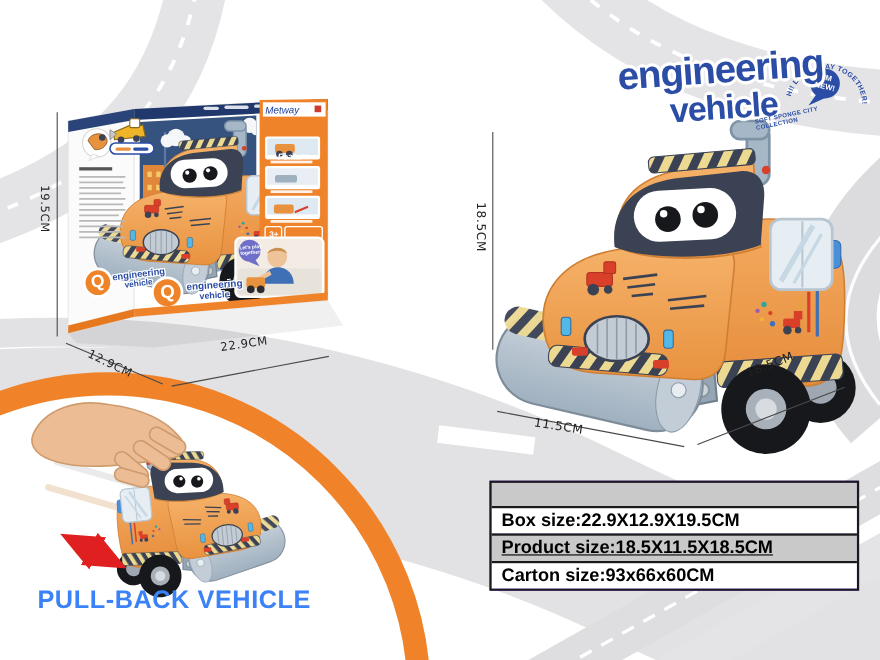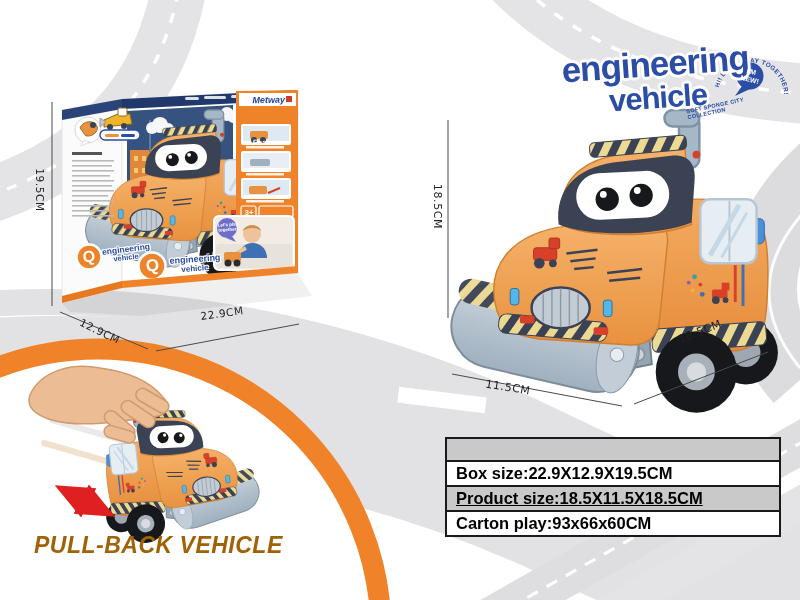--- a/index.html
+++ b/index.html
@@ -15,21 +15,21 @@
   .logo-mini{position:absolute;font-weight:bold;color:#2b4da6;text-align:center;line-height:1.0;
     text-shadow:-1px -1px 0 #fff,1px -1px 0 #fff,-1px 1px 0 #fff,1px 1px 0 #fff,0 1px 0 #fff,0 -1px 0 #fff;}
   .qletter{position:absolute;color:#fff;font-weight:bold;text-align:center;}
   .spec-table{position:absolute;left:445px;top:437px;width:332px;border:2px solid #1a1a1a;background:#6d28d9;}
   .spec-row{height:23px;border-top:2px solid #1a1a1a;display:flex;align-items:center;
     padding-left:9px;font-weight:bold;font-size:16.5px;color:#000;background:#fff;
     font-family:"Liberation Sans",sans-serif;white-space:nowrap;}
   .spec-row:first-child{border-top:none;height:21px;}
   .spec-row.shaded{background:#c9c9c9;text-decoration:underline;}
   .pullback-caption{position:absolute;left:34px;top:532px;font-size:23px;font-weight:bold;
-    font-style:italic;color:#a16207;letter-spacing:.5px;white-space:nowrap;}
+    color:#3b82f6;letter-spacing:.5px;white-space:nowrap;}
   .bubble-txt{position:absolute;color:#fff;text-align:center;font-weight:bold;}
 </style>
 </head>
 <body>
 
 <div class="canvas">
 
 <svg class="abs" width="800" height="600" viewBox="0 0 800 600" style="left:0;top:0">
   <defs>
     <linearGradient id="gOr1" x1="0" y1="0" x2="0" y2="1">
@@ -316,21 +316,21 @@
       <textPath href="#arcPath" startOffset="6%">HI! LET'S PLAY TOGETHER!</textPath>
     </text>
   </g>
 </svg>
 
 <span class="logo-big" style="left:550px;top:44px;width:210px;font-size:35px;transform:rotate(-4deg);">engineering</span>
 <span class="logo-big" style="left:578px;top:80px;width:160px;font-size:31px;transform:rotate(-4deg);">vehicle</span>
 <span class="abs" style="left:686px;top:99px;width:90px;font-size:5.5px;font-weight:bold;color:#2b4da6;transform:rotate(-12deg);letter-spacing:.3px;">SOFT SPONGE CITY COLLECTION</span>
 <span class="bubble-txt" style="left:736px;top:68px;width:29px;font-size:7px;line-height:1.1;transform:rotate(13deg);">I'M NEW!</span>
 
-<span class="abs" style="left:241px;top:95px;width:44px;font-size:9px;font-weight:bold;font-style:italic;color:#1d3f9e;transform:rotate(-1deg);text-align:right;">Metway</span>
+<span class="abs" style="left:241px;top:95px;width:44px;font-size:9px;font-weight:normal;font-style:italic;color:#1d3f9e;transform:rotate(-1deg);">Metway</span>
 <span class="abs" style="left:247px;top:110px;width:40px;font-size:8px;font-weight:bold;font-style:italic;color:#fff;text-align:center;transform:rotate(-1deg);margin-top:28px;">Feature</span>
 <span class="abs" style="left:243px;top:208px;width:12px;font-size:7.5px;font-weight:bold;color:#fff;text-align:center;">3+</span>
 <span class="bubble-txt" style="left:217px;top:222px;width:22px;font-size:4.5px;line-height:1.15;transform:rotate(-4deg);">Let's play together!</span>
 
 <span class="qletter" style="left:82px;top:248px;width:14px;font-size:16px;transform:rotate(-6deg);">Q</span>
 <span class="qletter" style="left:145px;top:256px;width:15px;font-size:17px;transform:rotate(-4deg);">Q</span>
 
 <span class="logo-mini" style="left:100px;top:245px;width:52px;font-size:8.5px;transform:rotate(-7deg);">engineering</span>
 <span class="logo-mini" style="left:108px;top:254px;width:36px;font-size:7.5px;transform:rotate(-7deg);">vehicle</span>
 <span class="logo-mini" style="left:166px;top:255px;width:58px;font-size:9px;transform:rotate(-4deg);">engineering</span>
@@ -350,17 +350,17 @@
   <div class="spec-row shaded">
         <span></span>
       </div>
   <div class="spec-row">
         <span>Box size:22.9X12.9X19.5CM</span>
       </div>
   <div class="spec-row shaded">
         <span>Product size:18.5X11.5X18.5CM</span>
       </div>
   <div class="spec-row">
-        <span>Carton play:93x66x60CM</span>
+        <span>Carton size:93x66x60CM</span>
       </div>
 </div>
 
 </div>
 
 </body></html>

